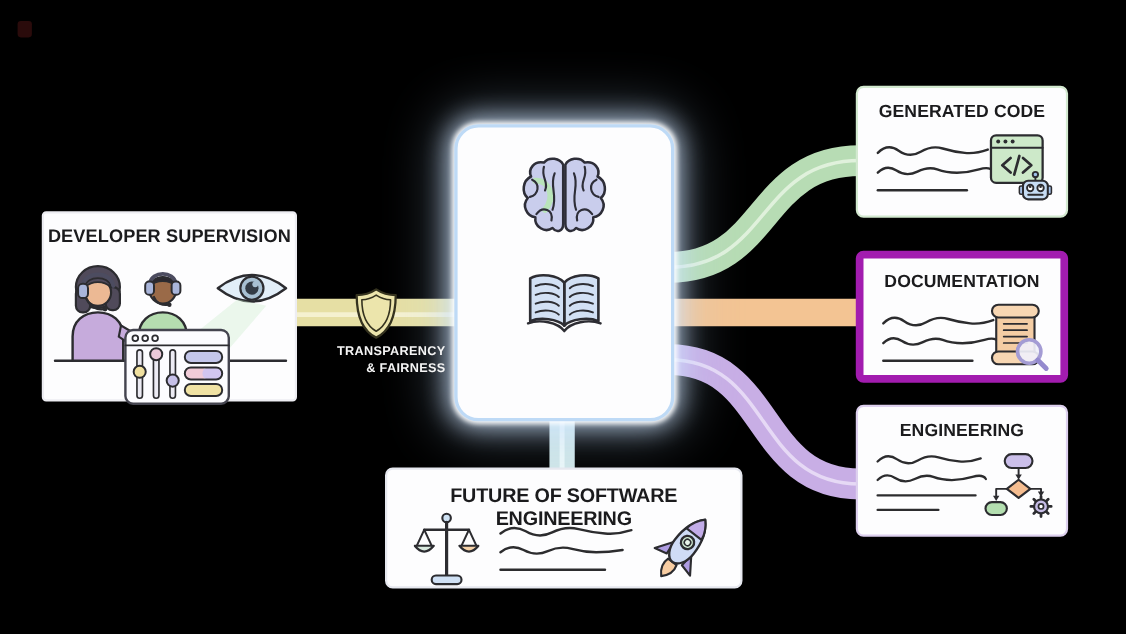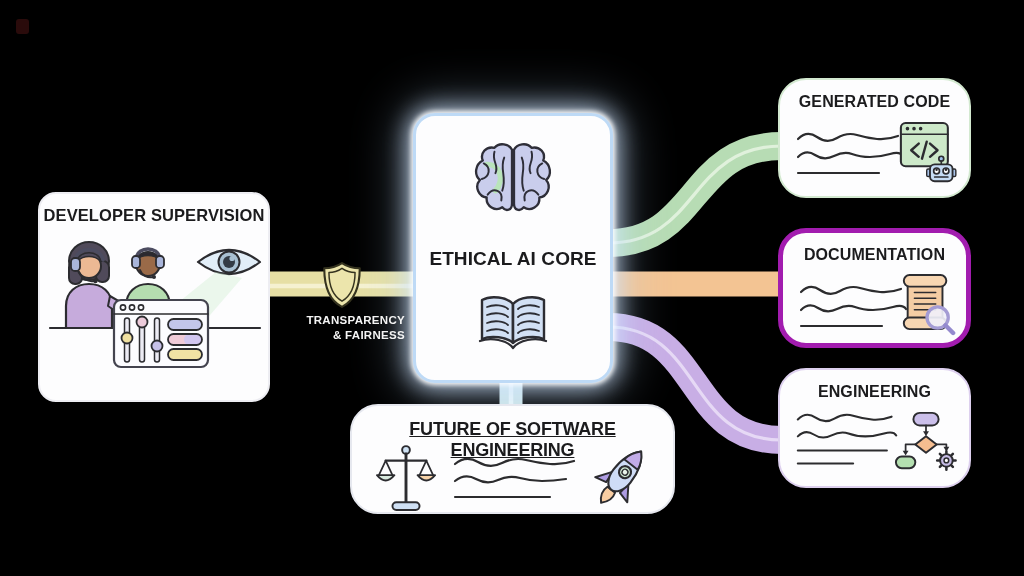--- a/index.html
+++ b/index.html
@@ -1,50 +1,50 @@
 <!DOCTYPE html>
 <html><head>
 <meta charset="utf-8">
 <style>
   html,body{margin:0;padding:0;background:#000;}
   #canvas{
     position:relative;width:1024px;height:576px;background:#000;overflow:hidden;
     font-family:"Liberation Sans","DejaVu Sans",sans-serif;color:#1c1c1e;
   }
   .connectors{position:absolute;left:0;top:0;z-index:1;}
-  .node{position:absolute;background:#fdfdfe;border-radius:28px;z-index:2;box-sizing:border-box;}
+  .node{position:absolute;background:#fdfdfe;border-radius:7px;z-index:2;box-sizing:border-box;}
   .node-title{font-weight:700;text-align:center;color:#1b1b1d;letter-spacing:.1px;}
 
-  .node-left{left:38px;top:192px;width:232px;height:210px;border:2px solid #ededf2;border-radius:18px;}
+  .node-left{left:38px;top:192px;width:232px;height:173px;border:2px solid #ededf2;border-radius:4px;}
   .node-left .node-title{font-size:16.5px;margin-top:12px;}
   .ill-left{position:absolute;left:8px;top:38px;}
 
   .node-center{
     left:413px;top:113px;width:200px;height:270px;border-radius:22px;
     border:3px solid #bedaf6;
     box-shadow:0 0 5px 2px rgba(255,255,255,.95),0 0 22px 6px rgba(208,230,255,.75),0 0 48px 14px rgba(185,218,255,.30);
     display:flex;flex-direction:column;align-items:center;
   }
   .node-center .node-title{font-size:19px;margin-top:26px;}
   .brain-wrap{margin-top:24px;}
   .book-wrap{margin-top:22px;}
 
   .node-right{left:778px;width:193px;height:120px;}
   .node-gc{top:78px;border:2px solid #d3e9d0;}
-  .node-doc{top:228px;border:5px solid #a21caf;}
+  .node-doc{top:228px;border:7px solid #a21caf;}
   .node-arch{top:368px;border:2px solid #ddd0ee;}
   .node-right .node-title{font-size:16px;margin-top:13px;}
   .rr-row{position:absolute;left:0;top:36px;width:100%;height:80px;}
   .rr-squig{position:absolute;left:15px;top:12px;}
   .rr-icon{position:absolute;right:8px;top:2px;}
   .rr-icon-doc{position:absolute;right:10px;top:0px;}
   .rr-squig-arch{position:absolute;left:15px;top:4px;}
   .rr-icon-arch{position:absolute;right:10px;top:4px;}
 
-  .node-bottom{left:350px;top:404px;width:325px;height:110px;border:2px solid #e6e8ef;text-decoration:underline;}
+  .node-bottom{left:350px;top:425px;width:325px;height:110px;border:2px solid #e6e8ef;}
   .node-bottom .node-title{font-size:18px;margin-top:13px;letter-spacing:-.2px;}
   .fb-row{position:absolute;left:0;top:38px;width:100%;height:70px;}
   .fb-scale{position:absolute;left:24px;top:0px;}
   .fb-squig{position:absolute;left:100px;top:10px;}
   .fb-rocket{position:absolute;right:18px;top:-4px;}
 
   .shield{position:absolute;left:321px;top:261px;z-index:3;}
   .shield-label{
     position:absolute;left:281px;top:313px;width:124px;z-index:3;text-align:right;
     color:#f4f4f4;font-size:11.5px;line-height:14.5px;font-weight:700;letter-spacing:.3px;
@@ -161,21 +161,20 @@
           <path d="M12 24 C 20 28 18 38 10 40" stroke-width="2"></path>
           <path d="M16 56 C 22 48 32 52 30 62" stroke-width="2"></path>
           <path d="M33 18 C 28 30 36 38 31 52" stroke-width="2"></path>
           <path d="M61 12 C 64 22 56 26 60 34" stroke-width="2"></path>
           <path d="M72 24 C 64 28 66 38 74 40" stroke-width="2"></path>
           <path d="M68 56 C 62 48 52 52 54 62" stroke-width="2"></path>
           <path d="M51 18 C 56 30 48 38 53 52" stroke-width="2"></path>
         </g>
       </svg>
     </div>
-    <div class="node-title">ETHICAL AI CORE</div>
     <div class="book-wrap">
       <svg width="78" height="62" viewBox="0 0 78 62">
         <g stroke="#2d2d33" stroke-linecap="round" stroke-linejoin="round" fill="none">
           <path d="M39 12 C 33 5 17 3 8 8 L8 47 C 17 43 33 45 39 51 Z" fill="#d2e0f4" stroke-width="2.4"></path>
           <path d="M39 12 C 45 5 61 3 70 8 L70 47 C 61 43 45 45 39 51 Z" fill="#d2e0f4" stroke-width="2.4"></path>
           <path d="M39 12 V 51" stroke-width="2.2"></path>
           <path d="M6 49 C 17 45 33 48 39 56 C 45 48 61 45 72 49" stroke-width="2.2"></path>
           <path d="M13 15 C 20 12 30 13 34 17 M13 23 C 20 20 30 21 34 25 M13 31 C 20 28 30 29 34 33 M13 39 C 20 36 30 37 34 41" stroke-width="1.8"></path>
           <path d="M65 15 C 58 12 48 13 44 17 M65 23 C 58 20 48 21 44 25 M65 31 C 58 28 48 29 44 33 M65 39 C 58 36 48 37 44 41" stroke-width="1.8"></path>
         </g>

